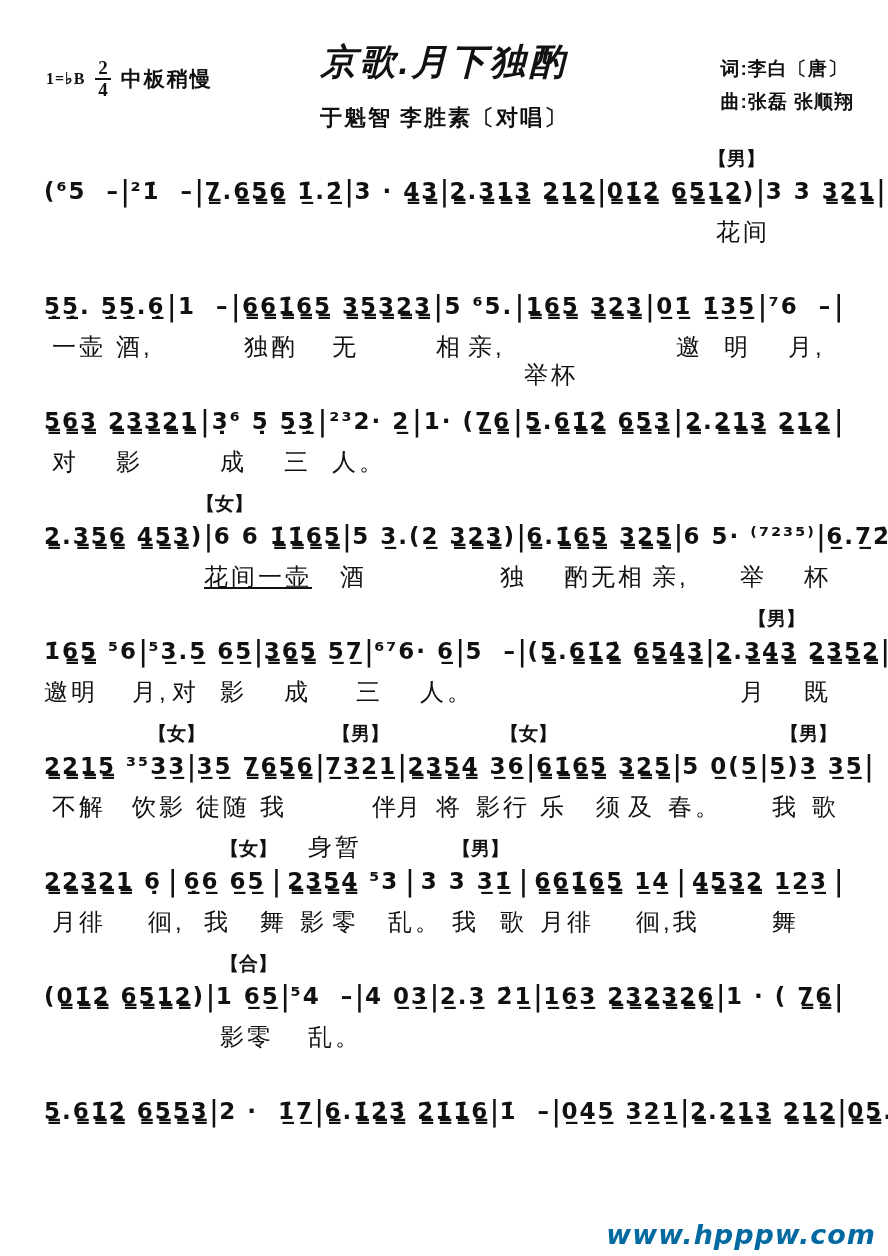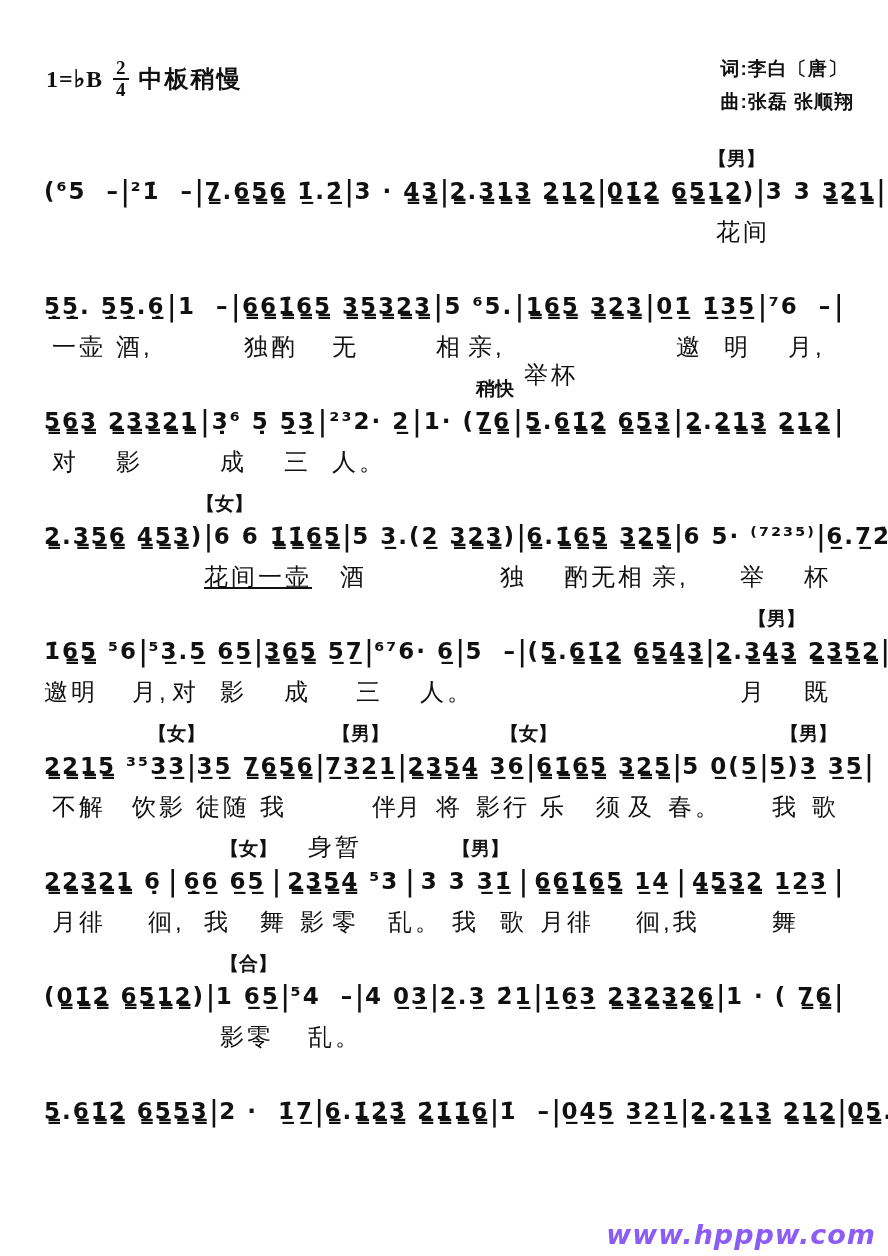--- a/index.html
+++ b/index.html
@@ -13,26 +13,26 @@
     font-family:"Liberation Sans", sans-serif;
     overflow:hidden;
   }
   
   .hdr { position:absolute; top:0; left:0; right:0; height:150px; }
   .keyblock {
     position:absolute; left:46px; top:58px;
     display:flex; align-items:center; gap:10px;
     font-weight:bold; font-size:22px; white-space:nowrap;
   }
-  .keysig { font-family:"Liberation Serif", serif; font-size:24px; letter-spacing:1px; }
+  .keysig { font-family:"Liberation Serif", serif; font-size:16px; letter-spacing:1px; }
   .meter { display:inline-flex; flex-direction:column; align-items:center;
            font-family:"Liberation Serif", serif; font-size:19px; line-height:1.05; font-weight:bold; }
   .meter .den { border-top:2px solid #111; padding:0 3px; }
   .meter .num { padding:0 3px; }
-  .tempo { font-size:24px; font-weight:bold; letter-spacing:2px; }
+  .tempo { font-size:21px; font-weight:bold; letter-spacing:2px; }
   .titleblock { position:absolute; left:0; right:0; top:38px; text-align:center; }
   .title {
     font-size:36px; font-weight:bold; font-style:italic;
     letter-spacing:3px;
   }
   .subtitle { margin-top:16px; font-size:22px; font-weight:bold; letter-spacing:2px; }
   .credits {
     position:absolute; right:34px; top:52px;
     font-size:19px; font-weight:bold; line-height:1.75; text-align:left; letter-spacing:1px;
   }
@@ -51,37 +51,41 @@
     font-weight:bold; font-size:23px; line-height:1.5; white-space:pre;
   }
   .measure { letter-spacing:2px; }
   .bar { font-weight:bold; padding:0 1px; transform:scaleY(1.25); display:inline-block; }
   .lyrics { position:absolute; top:66px; left:0; right:0; height:30px; font-size:24px; }
   .syl { position:absolute; top:0; white-space:nowrap; letter-spacing:3px; }
   
   .watermark {
     position:absolute; right:12px; bottom:6px;
     font-size:27px; font-weight:bold; font-style:italic;
-    color:#8b5cf6; letter-spacing:1px;
+    color:#0369a1; letter-spacing:1px;
     font-family:"DejaVu Sans", sans-serif;
   }
 </style>
 </head>
 <body>
 
 <div class="page">
 
   <div class="hdr">
     <div class="keyblock">
       <span class="keysig">1=♭B</span>
       <span class="meter">
         <span class="num">2</span>
         <span class="den">4</span>
       </span>
       <span class="tempo">中板稍慢</span>
+    </div>
+    <div class="titleblock">
+      <div class="title">京歌.月下独酌</div>
+      <div class="subtitle">于魁智 李胜素〔对唱〕</div>
     </div>
     <div class="credits">
       <div>词:李白〔唐〕</div>
       <div>曲:张磊 张顺翔</div>
     </div>
   </div>
 
   <div class="score" id="score">
       <div class="score-line">
         <div class="marks">
@@ -102,23 +106,20 @@
           <span class="syl" style="left: 36%;">无</span>
           <span class="syl" style="left: 49%;">相</span>
           <span class="syl" style="left: 53%;">亲,</span>
           <span class="syl" style="left: 60%; margin-top: 28px;">举杯</span>
           <span class="syl" style="left: 79%;">邀</span>
           <span class="syl" style="left: 85%;">明</span>
           <span class="syl" style="left: 93%;">月,</span>
         </div>
       </div>
       <div class="score-line">
-        <div class="marks">
-          <span class="mark" style="left: 54%;">稍快</span>
-        </div>
         <div class="notes"><span class="measure">5̳6̳3̳ 2̳3̳3̳2̳1̳</span><span class="bar">|</span><span class="measure">3̣⁶ 5̣ 5̣̲3̣̲</span><span class="bar">|</span><span class="measure">²³2· 2̲</span><span class="bar">|</span><span class="measure">1· (7̳6̳</span><span class="bar">|</span><span class="measure">5̳.6̳1̳̇2̳̇ 6̳5̳3̳</span><span class="bar">|</span><span class="measure">2̳.2̳1̳3̳ 2̳1̳2̳</span><span class="bar">|</span></div>
         <div class="lyrics">
           <span class="syl" style="left: 1%;">对</span>
           <span class="syl" style="left: 9%;">影</span>
           <span class="syl" style="left: 22%;">成</span>
           <span class="syl" style="left: 30%;">三</span>
           <span class="syl" style="left: 36%;">人。</span>
         </div>
       </div>
       <div class="score-line">

